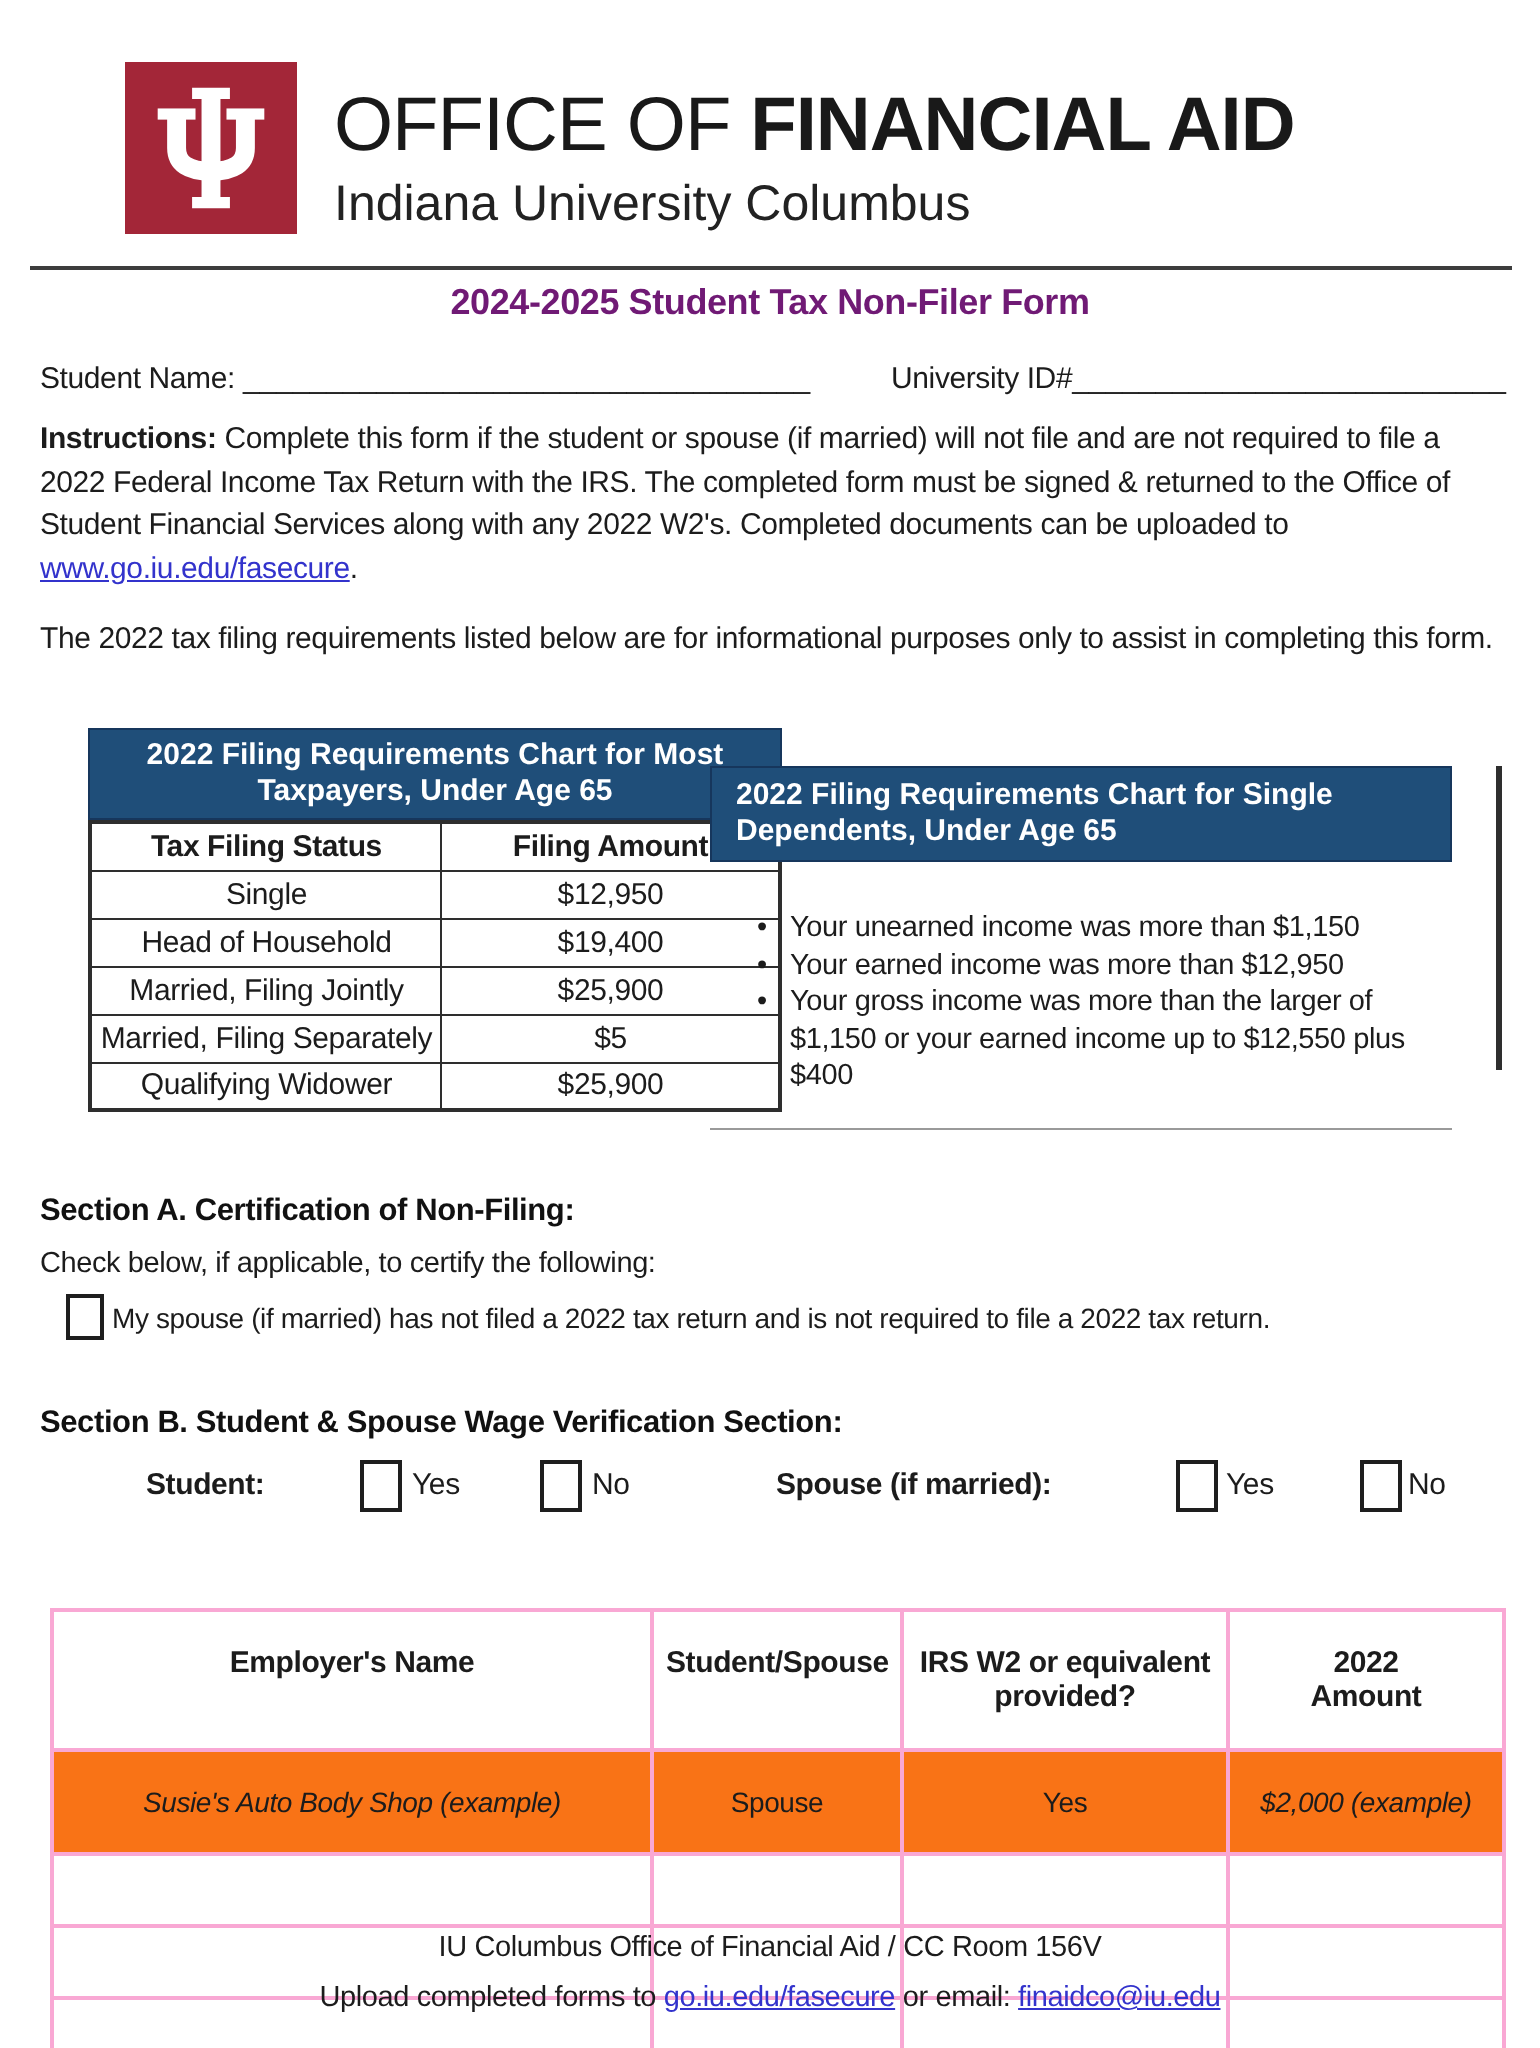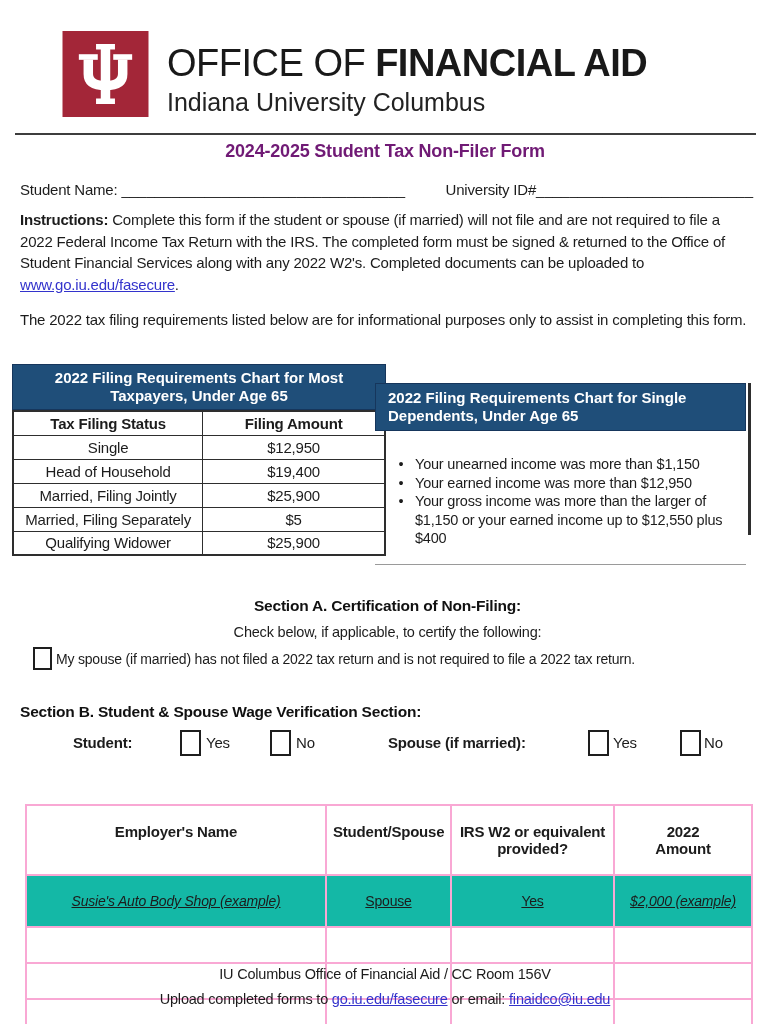--- a/index.html
+++ b/index.html
@@ -34,62 +34,62 @@
   
   .para { position:absolute; left:20px; width:735px; font-size:15px; line-height:21.5px;
     letter-spacing:-0.2px; color:#1c1c1c; }
   #instructions { top:209px; }
   #note { top:309px; }
   .b { font-weight:700; }
   a.link { color:#3333cc; text-decoration:underline; cursor:pointer; }
 
   
   .charts { position:absolute; left:0; top:364px; width:770px; height:205px; }
-  .chart-most { position:absolute; left:12px; top:0; width:374px; }
+  .chart-most { position:absolute; left:44px; top:0; width:347px; }
   .blue-head { background:#1F4E79; color:#ffffff; font-weight:700; font-size:15px;
     line-height:18px; border:1px solid #16365c; }
   .chart-most .blue-head { text-align:center; padding:4px 6px; }
   .chart-most table { width:100%; border-collapse:collapse; border:2px solid #2e2e2e; table-layout:fixed; }
   .chart-most th, .chart-most td { border:1px solid #2e2e2e; text-align:center;
     font-size:15px; padding:2px 3px; letter-spacing:-0.2px;margin-top:11px; }
   .chart-most th { font-weight:700; height:24px; }
   .chart-most td { height:24px; }
   .col-status { width:51%; } .col-amount { width:49%; }
 
-  .chart-single { position:absolute; left:375px; top:19px; width:371px; }
+  .chart-single { position:absolute; left:355px; top:19px; width:371px; }
   .chart-single .blue-head { padding:5px 12px; text-align:left; }
   .chart-single-body { padding:24px 6px 16px 12px; border-bottom:1px solid #9a9a9a; }
   .bullet-row { display:flex; font-size:14.5px; line-height:18.5px; letter-spacing:-0.2px; }
   .bullet-row + .bullet-row { margin-top:0; }
   .bullet-glyph { width:28px; text-align:center; flex:none; }
   .bullet-text { flex:1; padding-right:2px; }
   .vline { position:absolute; left:748px; top:19px; width:3px; height:152px; background:#2e2e2e; }
 
   
   .section-head { font-size:15.5px; font-weight:700; letter-spacing:-0.2px; color:#111; }
-  #section-a { position:absolute; left:20px; top:597px; width:735px;text-align:center; }
+  #section-a { position:absolute; left:20px; top:597px; width:735px; }
   #section-a .intro { margin-top:9px; font-size:14.5px; letter-spacing:-0.2px; }
   .cb-row { display:flex; align-items:center; margin-left:13px; margin-top:7px; white-space:nowrap; }
   .checkbox { width:19px; height:23px; border:2px solid #1e1e1e; background:#fff; flex:none; }
   .cb-row .cb-label { font-size:14px; letter-spacing:-0.2px; margin-left:4px; }
 
   #section-b { position:absolute; left:20px; top:703px; width:735px; }
   #section-b .intro { margin-top:8px; font-size:15px; line-height:21px; letter-spacing:-0.2px; }
   .yn-row { position:relative; height:28px; margin-top:9px; }
   .yn-row .item { position:absolute; top:0; font-size:15px; letter-spacing:-0.2px; line-height:26px; }
   .yn-row .checkbox { position:absolute; top:0; width:21px; height:26px; }
   .yn-label-bold { font-weight:700; }
 
   
   #employer-table { position:absolute; left:25px; top:804px; width:726px; }
   #employer-table table { width:100%; border-collapse:collapse; border:2px solid #2e2e2e; table-layout:fixed; }
   #employer-table th, #employer-table td { border:2px solid #f9a8d4; text-align:center;
     vertical-align:top; padding:17px 6px; letter-spacing:-0.2px; }
   #employer-table th { font-size:15px; font-weight:700; height:43px; }
-  #employer-table .ex td { background:#14b8a6; font-size:14px; height:25px;text-decoration:underline; }
+  #employer-table .ex td { background:#f97316; font-size:14px; height:25px; }
   #employer-table .ex .it { font-style:italic; }
   #employer-table .empty td { height:21px; }
   .w-emp { width:300px; } .w-who { width:125px; } .w-w2 { width:163px; } .w-amt { width:138px;border-radius:20px; }
   .pre { white-space:pre-line; }
 
   
   .footer-1 { position:absolute; left:0; top:966px; width:770px; text-align:center;
     font-size:14.5px; letter-spacing:-0.2px; }
   .footer-2 { position:absolute; left:0; top:991px; width:770px; text-align:center;
     font-size:14.5px; letter-spacing:-0.2px; }

